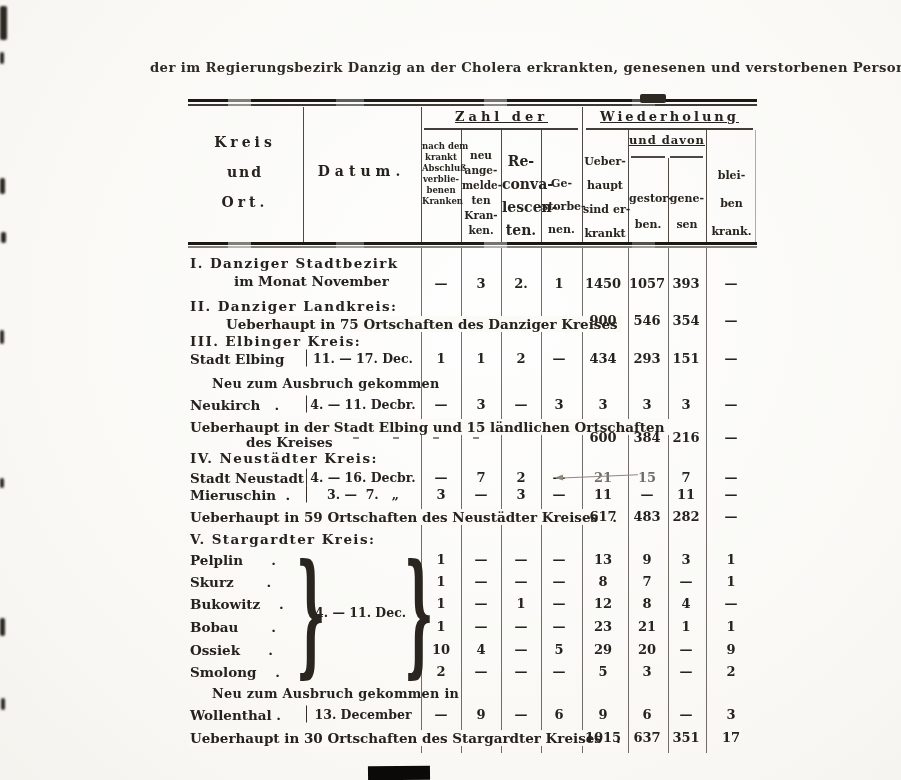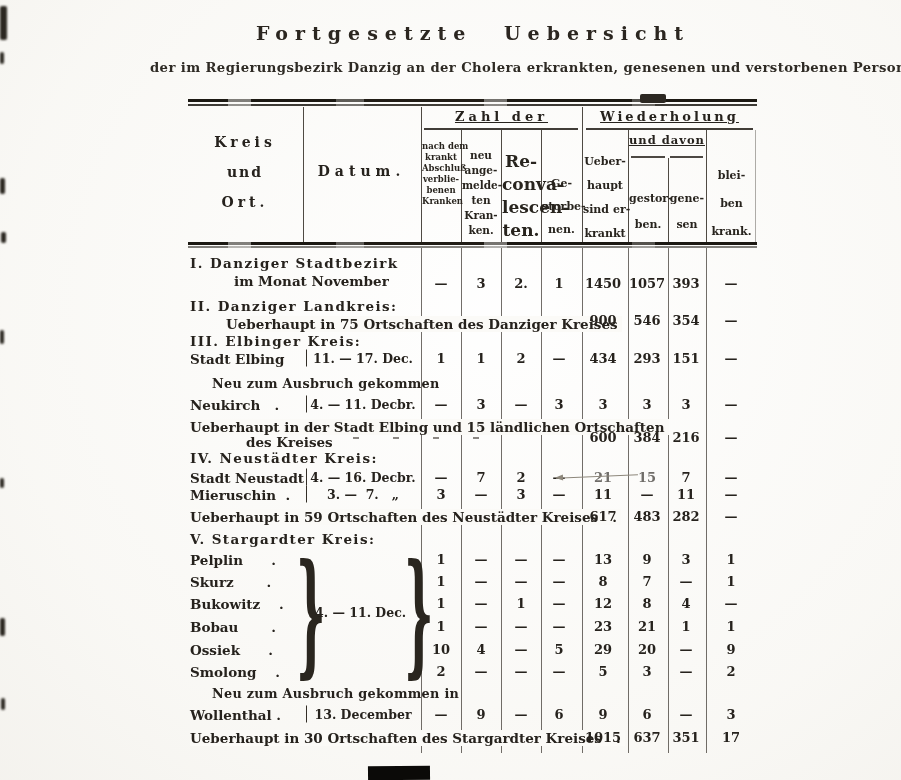--- a/index.html
+++ b/index.html
@@ -58,21 +58,20 @@
   <div class="smudge" style="left:0;top:52px;width:4px;height:12px;"></div>
   <div class="smudge" style="left:0;top:178px;width:5px;height:16px;"></div>
   <div class="smudge" style="left:1px;top:232px;width:5px;height:11px;"></div>
   <div class="smudge" style="left:0;top:330px;width:4px;height:14px;"></div>
   <div class="smudge" style="left:0;top:478px;width:4px;height:10px;"></div>
   <div class="smudge" style="left:0;top:618px;width:5px;height:18px;"></div>
   <div class="smudge" style="left:1px;top:698px;width:4px;height:12px;"></div>
   <div class="smudge" style="left:640px;top:94px;width:26px;height:9px;filter:blur(.5px);"></div>
   <div class="blot" style="left:368px;top:766px;width:62px;height:14px;transform:rotate(-.6deg);"></div>
 
-  <div class="title">Fortgesetzte Uebersicht</div>
   <div class="subtitle">der im Regierungsbezirk Danzig an der Cholera erkrankten, genesenen und verstorbenen Personen</div>
 
   <div class="hline rule" style="left:188px;top:99px;width:569px;"></div>
   <div class="hline rule thin" style="left:188px;top:104px;width:569px;"></div>
   <div class="hline rule" style="left:188px;top:242px;width:569px;"></div>
   <div class="hline rule thin" style="left:188px;top:246px;width:569px;opacity:.55;"></div>
   <div class="hline" style="left:424px;top:128px;width:154px;height:1.6px;background:rgba(32,27,21,.85);"></div>
   <div class="hline" style="left:586px;top:128px;width:167px;height:1.6px;background:rgba(32,27,21,.85);"></div>
   <div class="hline" style="left:631px;top:156px;width:34px;height:1.6px;background:rgba(32,27,21,.8);"></div>
   <div class="hline" style="left:670px;top:156px;width:33px;height:1.6px;background:rgba(32,27,21,.8);"></div>
@@ -94,21 +93,21 @@
         <div>Kranken</div>
       </div>
       <div class="hcol" style="left: 462px; top: 148px; width: 38px; font-size: 10.5px; line-height: 15px;">
         <div>neu</div>
         <div>ange-</div>
         <div>melde-</div>
         <div>ten</div>
         <div>Kran-</div>
         <div>ken.</div>
       </div>
-      <div class="hcol" style="left: 502px; top: 150px; width: 38px; font-size: 17px; line-height: 23px;">
+      <div class="hcol" style="left: 502px; top: 150px; width: 38px; font-size: 14px; line-height: 23px;">
         <div>Re-</div>
         <div>conva-</div>
         <div>lescen-</div>
         <div>ten.</div>
       </div>
       <div class="hcol" style="left: 542px; top: 172px; width: 39px; font-size: 11px; line-height: 23px;">
         <div>Ge-</div>
         <div>storbe-</div>
         <div>nen.</div>
       </div>

